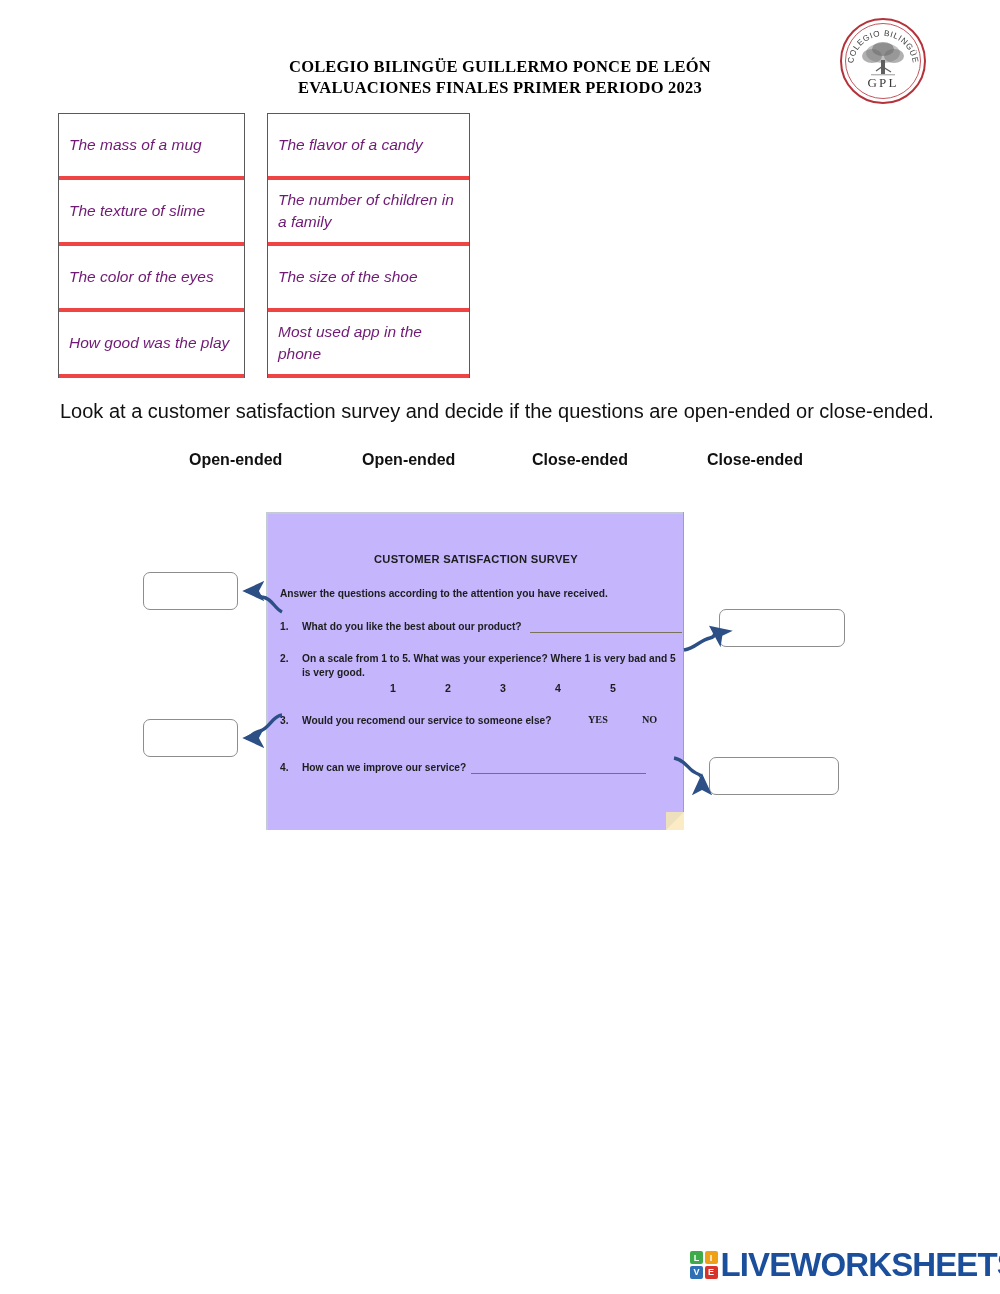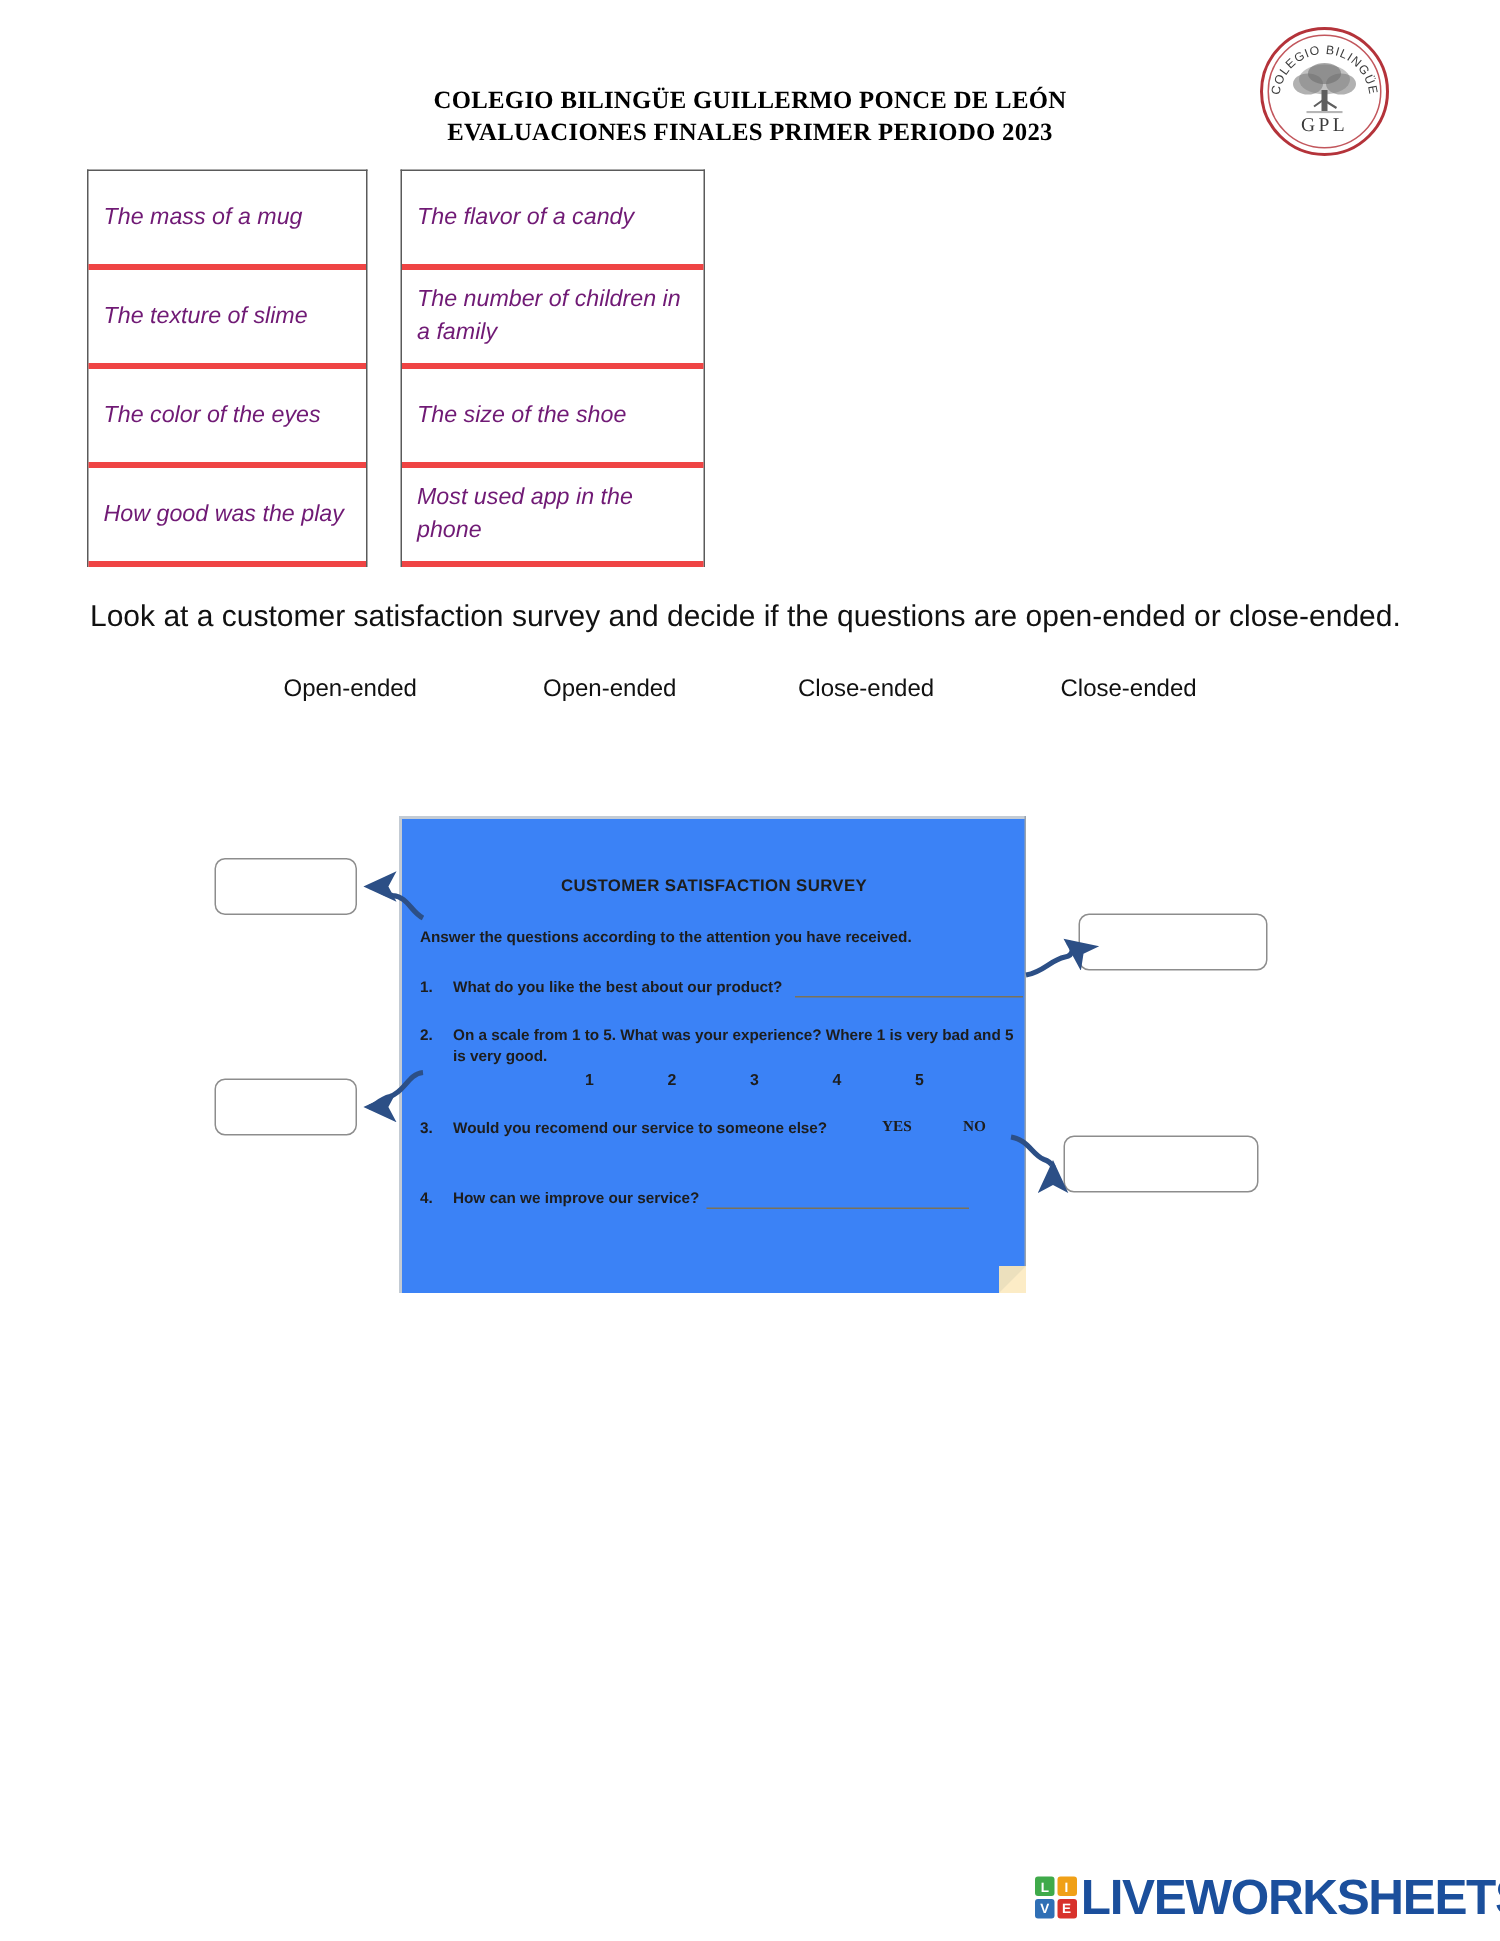--- a/index.html
+++ b/index.html
@@ -111,20 +111,21 @@
     color: #111111;
   }
 
   
   #word-bank {
     position: absolute;
     top: 448px;
     left: 170px;
     width: 680px;
     height: 24px;
+    font-weight: bold;
   }
   .bank-item {
     position: absolute;
     top: 0;
     font-size: 16px;
     line-height: 24px;
     color: #111111;
     white-space: nowrap;
   }
 
@@ -310,21 +311,21 @@
 
 <div id="instruction">Look at a customer satisfaction survey and decide if the questions are open-ended or close-ended.</div>
 
 <div id="word-bank">
   <span class="bank-item" id="bank-0" style="left: 19px;">Open-ended</span>
   <span class="bank-item" id="bank-1" style="left: 192px;">Open-ended</span>
   <span class="bank-item" id="bank-2" style="left: 362px;">Close-ended</span>
   <span class="bank-item" id="bank-3" style="left: 537px;">Close-ended</span>
 </div>
 
-<div id="survey-card" style="background: #3b82f6; margin-top: 32px;">
+<div id="survey-card" style="background: #c4b5fd;">
   <div class="sv-title">CUSTOMER SATISFACTION SURVEY</div>
   <div class="sv-lead">Answer the questions according to the attention you have received.</div>
 
   <div class="sv-q" id="sv-q1">
     <span class="sv-num">1.</span>
     <span class="sv-txt">What do you like the best about our product?</span>
   </div>
   <div class="sv-blank" id="sv-blank1"></div>
 
   <div class="sv-q" id="sv-q2">

